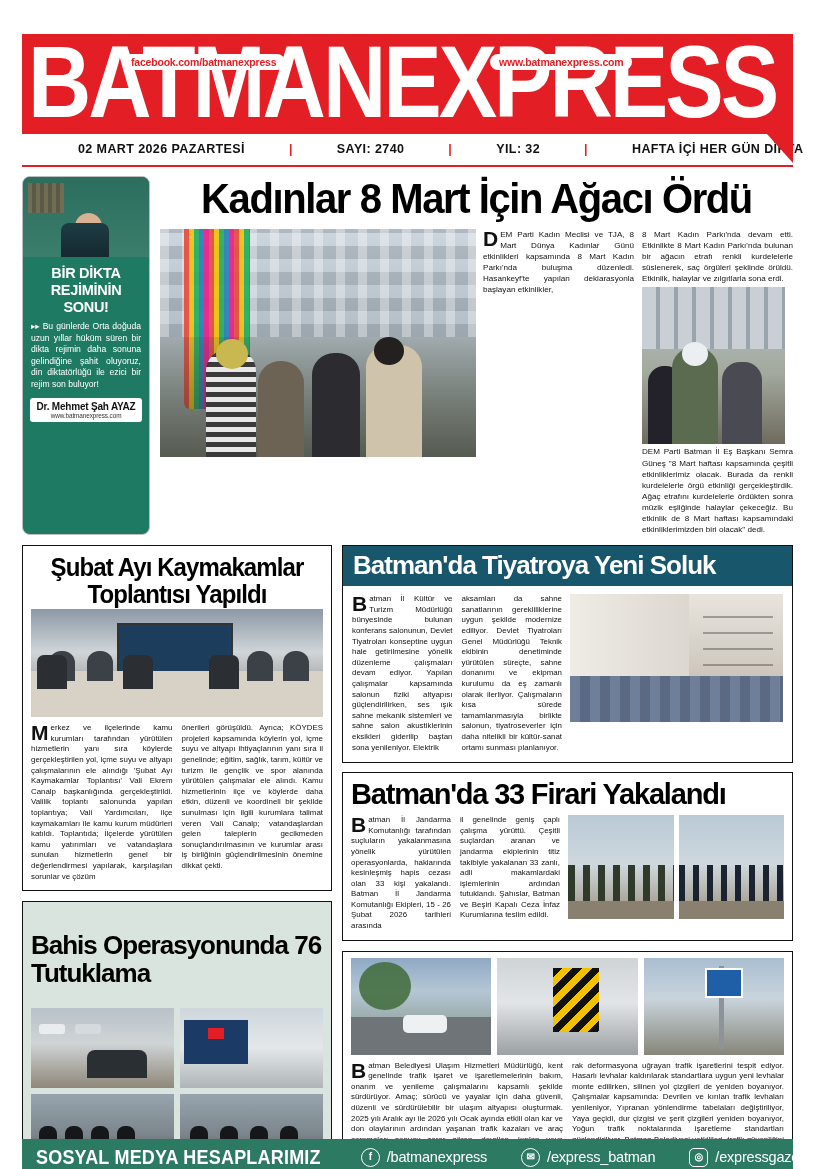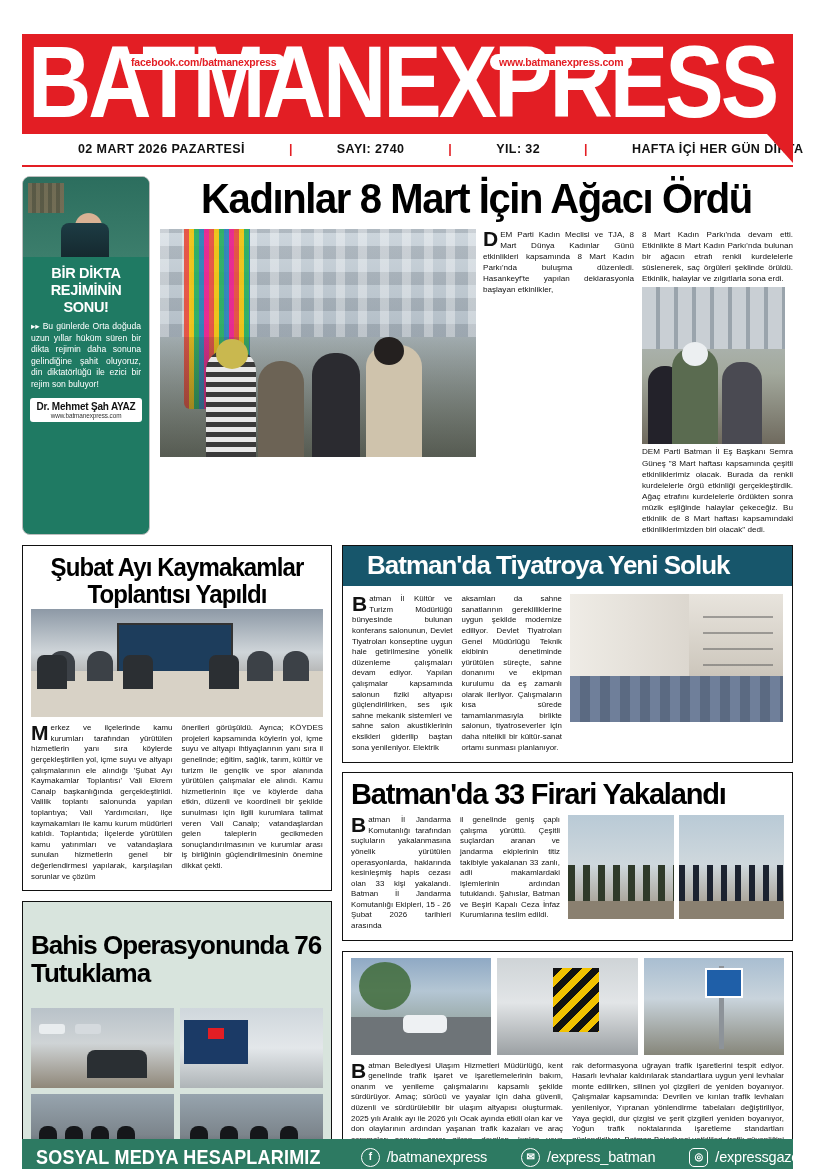--- a/index.html
+++ b/index.html
@@ -155,21 +155,21 @@
   .km-photo{height:108px;margin-bottom:6px;position:relative;overflow:hidden;
     background:linear-gradient(180deg,#8d99a6 0%,#cfd5d9 40%,#7e756a 100%);}
   .km-photo .tbl{position:absolute;left:0;right:0;bottom:0;height:46px;background:#d8d2c6;}
   .km-photo .ch{position:absolute;bottom:28px;width:30px;height:34px;background:#2b2f33;border-radius:7px 7px 0 0;}
   .km-photo .scr{position:absolute;left:86px;top:14px;width:112px;height:52px;background:#1d3d5c;border:2px solid #333;}
   .km-photo .pp{position:absolute;bottom:36px;width:26px;height:30px;background:#3c4147;border-radius:12px 12px 0 0;}
 
   
   .tiyatro{margin-top:10px;border:1.6px solid #111;padding:0;}
   .tiyatro h2{
-    background:#17566b;color:#ffffff;margin:0;padding:5px 24px 6px;
+    background:#17566b;color:#ffffff;margin:0;padding:5px 10px 6px;
     text-align:left;font-size:26px;line-height:29px;letter-spacing:-1px;
   }
   .ti-body{display:flex;gap:8px;padding:8px 9px 9px;}
   .ti-cols{flex:1;display:flex;gap:9px;font-size:7.9px;line-height:10.6px;text-align:justify;color:#111;}
   .ti-cols > div{flex:1;}
   .ti-cols p{margin:0;}
   .ti-photo{width:213px;height:128px;flex:none;position:relative;overflow:hidden;
     background:linear-gradient(180deg,#e8e4dd 0%,#cfc9bf 58%,#b4aca0 100%);}
   .ti-photo .wall{position:absolute;left:0;top:0;bottom:0;width:56%;background:linear-gradient(90deg,#efece6,#dcd7cf);}
   .ti-photo .seats{position:absolute;left:0;right:0;bottom:0;height:46px;

